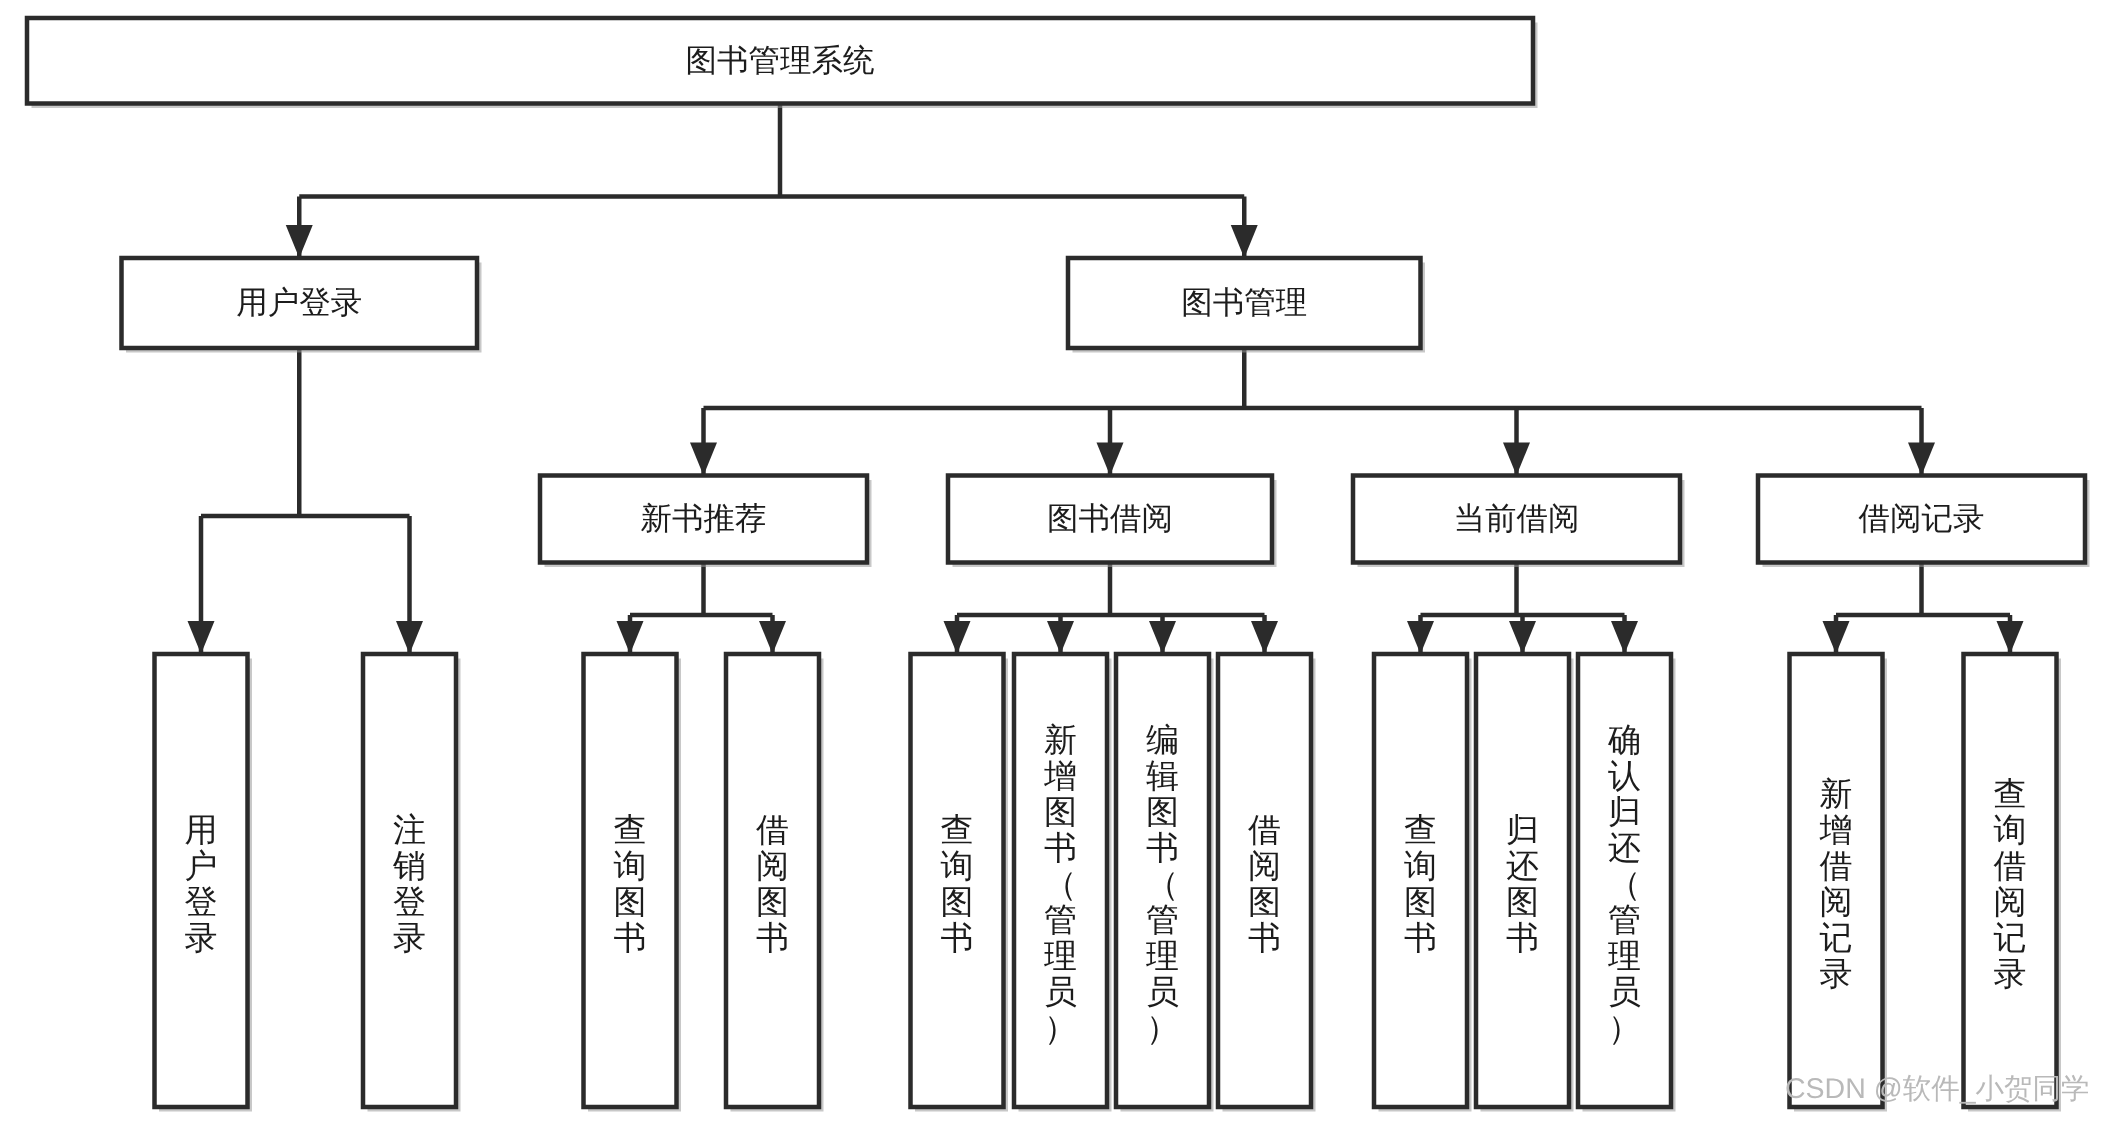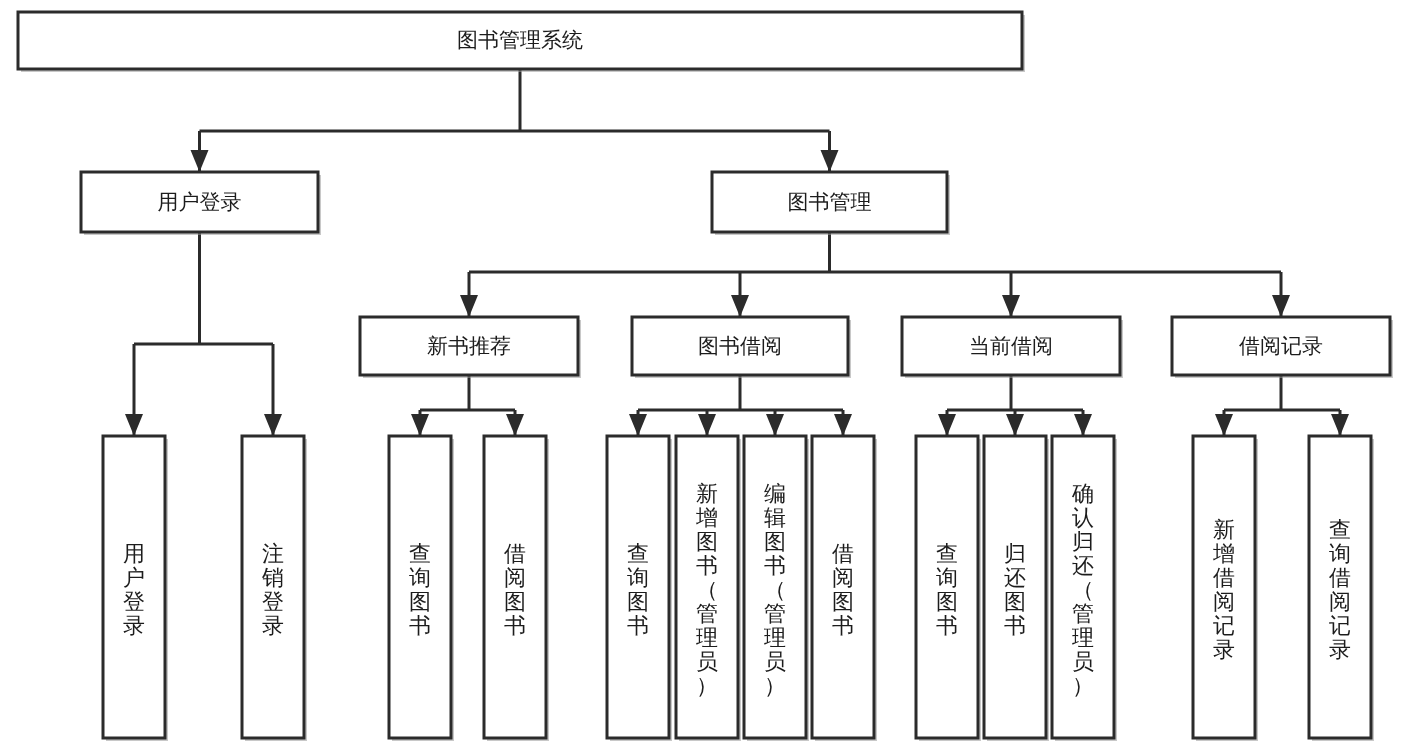--- a/index.html
+++ b/index.html
@@ -324,13 +324,14 @@
             <text x="1340" y="529" class="vert-char" dominant-baseline="central">查</text>
             <text x="1340" y="553" class="vert-char" dominant-baseline="central">询</text>
             <text x="1340" y="577" class="vert-char" dominant-baseline="central">借</text>
             <text x="1340" y="601" class="vert-char" dominant-baseline="central">阅</text>
             <text x="1340" y="625" class="vert-char" dominant-baseline="central">记</text>
             <text x="1340" y="649" class="vert-char" dominant-baseline="central">录</text>
           </g>
         </g>
       </g>
   </svg>
+  <div class="watermark">CSDN @软件_小贺同学</div>
 </div>
 
 </body></html>

